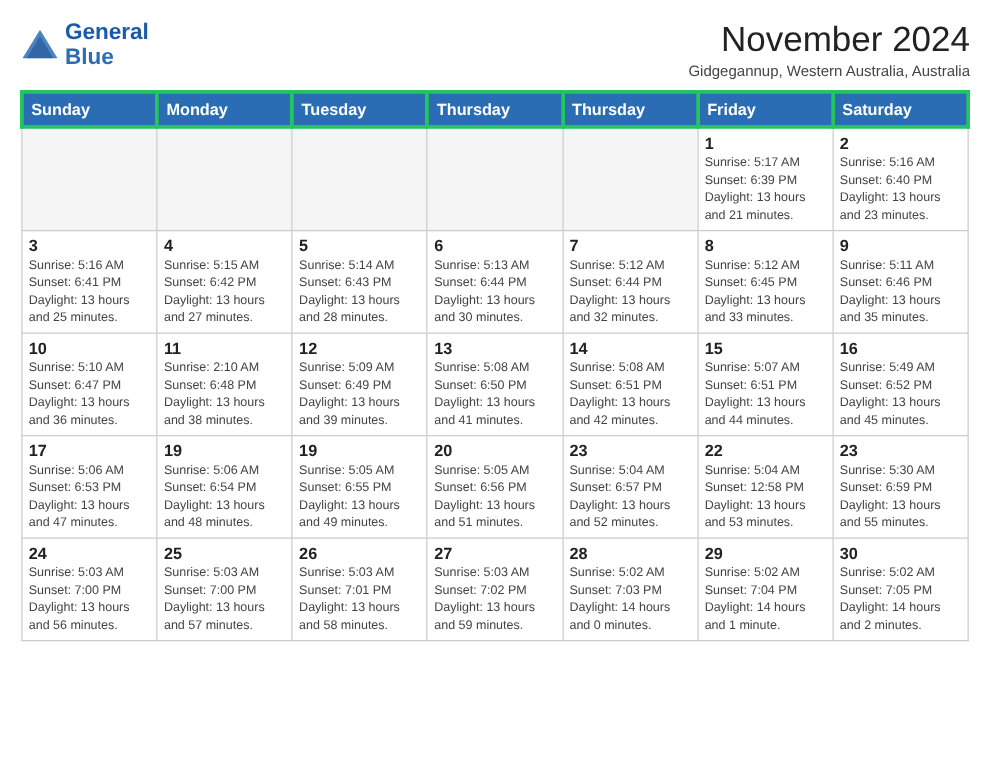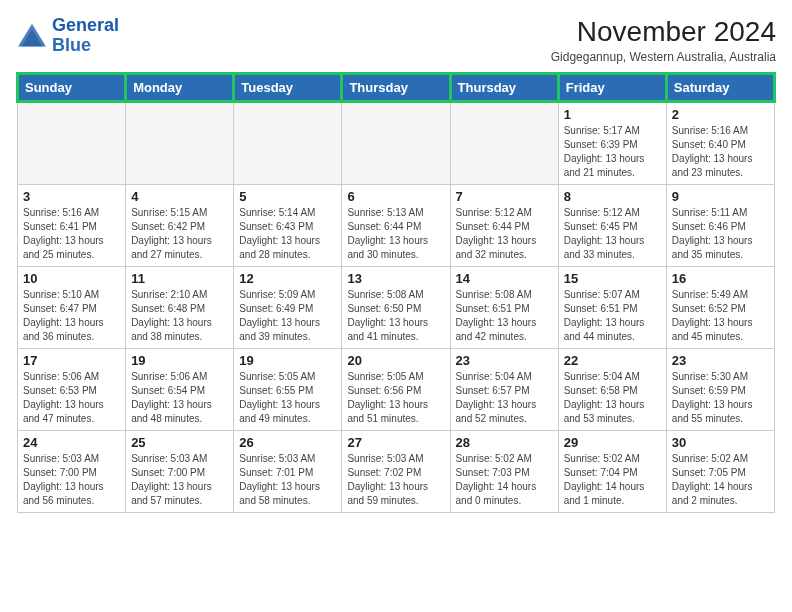--- a/index.html
+++ b/index.html
@@ -275,21 +275,21 @@
         <td>
           <span class="day-number">23</span>
           <div class="day-detail">Sunrise: 5:04 AM
 Sunset: 6:57 PM
 Daylight: 13 hours
 and 52 minutes.</div>
         </td>
         <td>
           <span class="day-number">22</span>
           <div class="day-detail">Sunrise: 5:04 AM
-Sunset: 6:58 PM
+Sunset: 12:58 PM
 Daylight: 13 hours
 and 53 minutes.</div>
         </td>
         <td>
           <span class="day-number">23</span>
           <div class="day-detail">Sunrise: 5:30 AM
 Sunset: 6:59 PM
 Daylight: 13 hours
 and 55 minutes.</div>
         </td>

